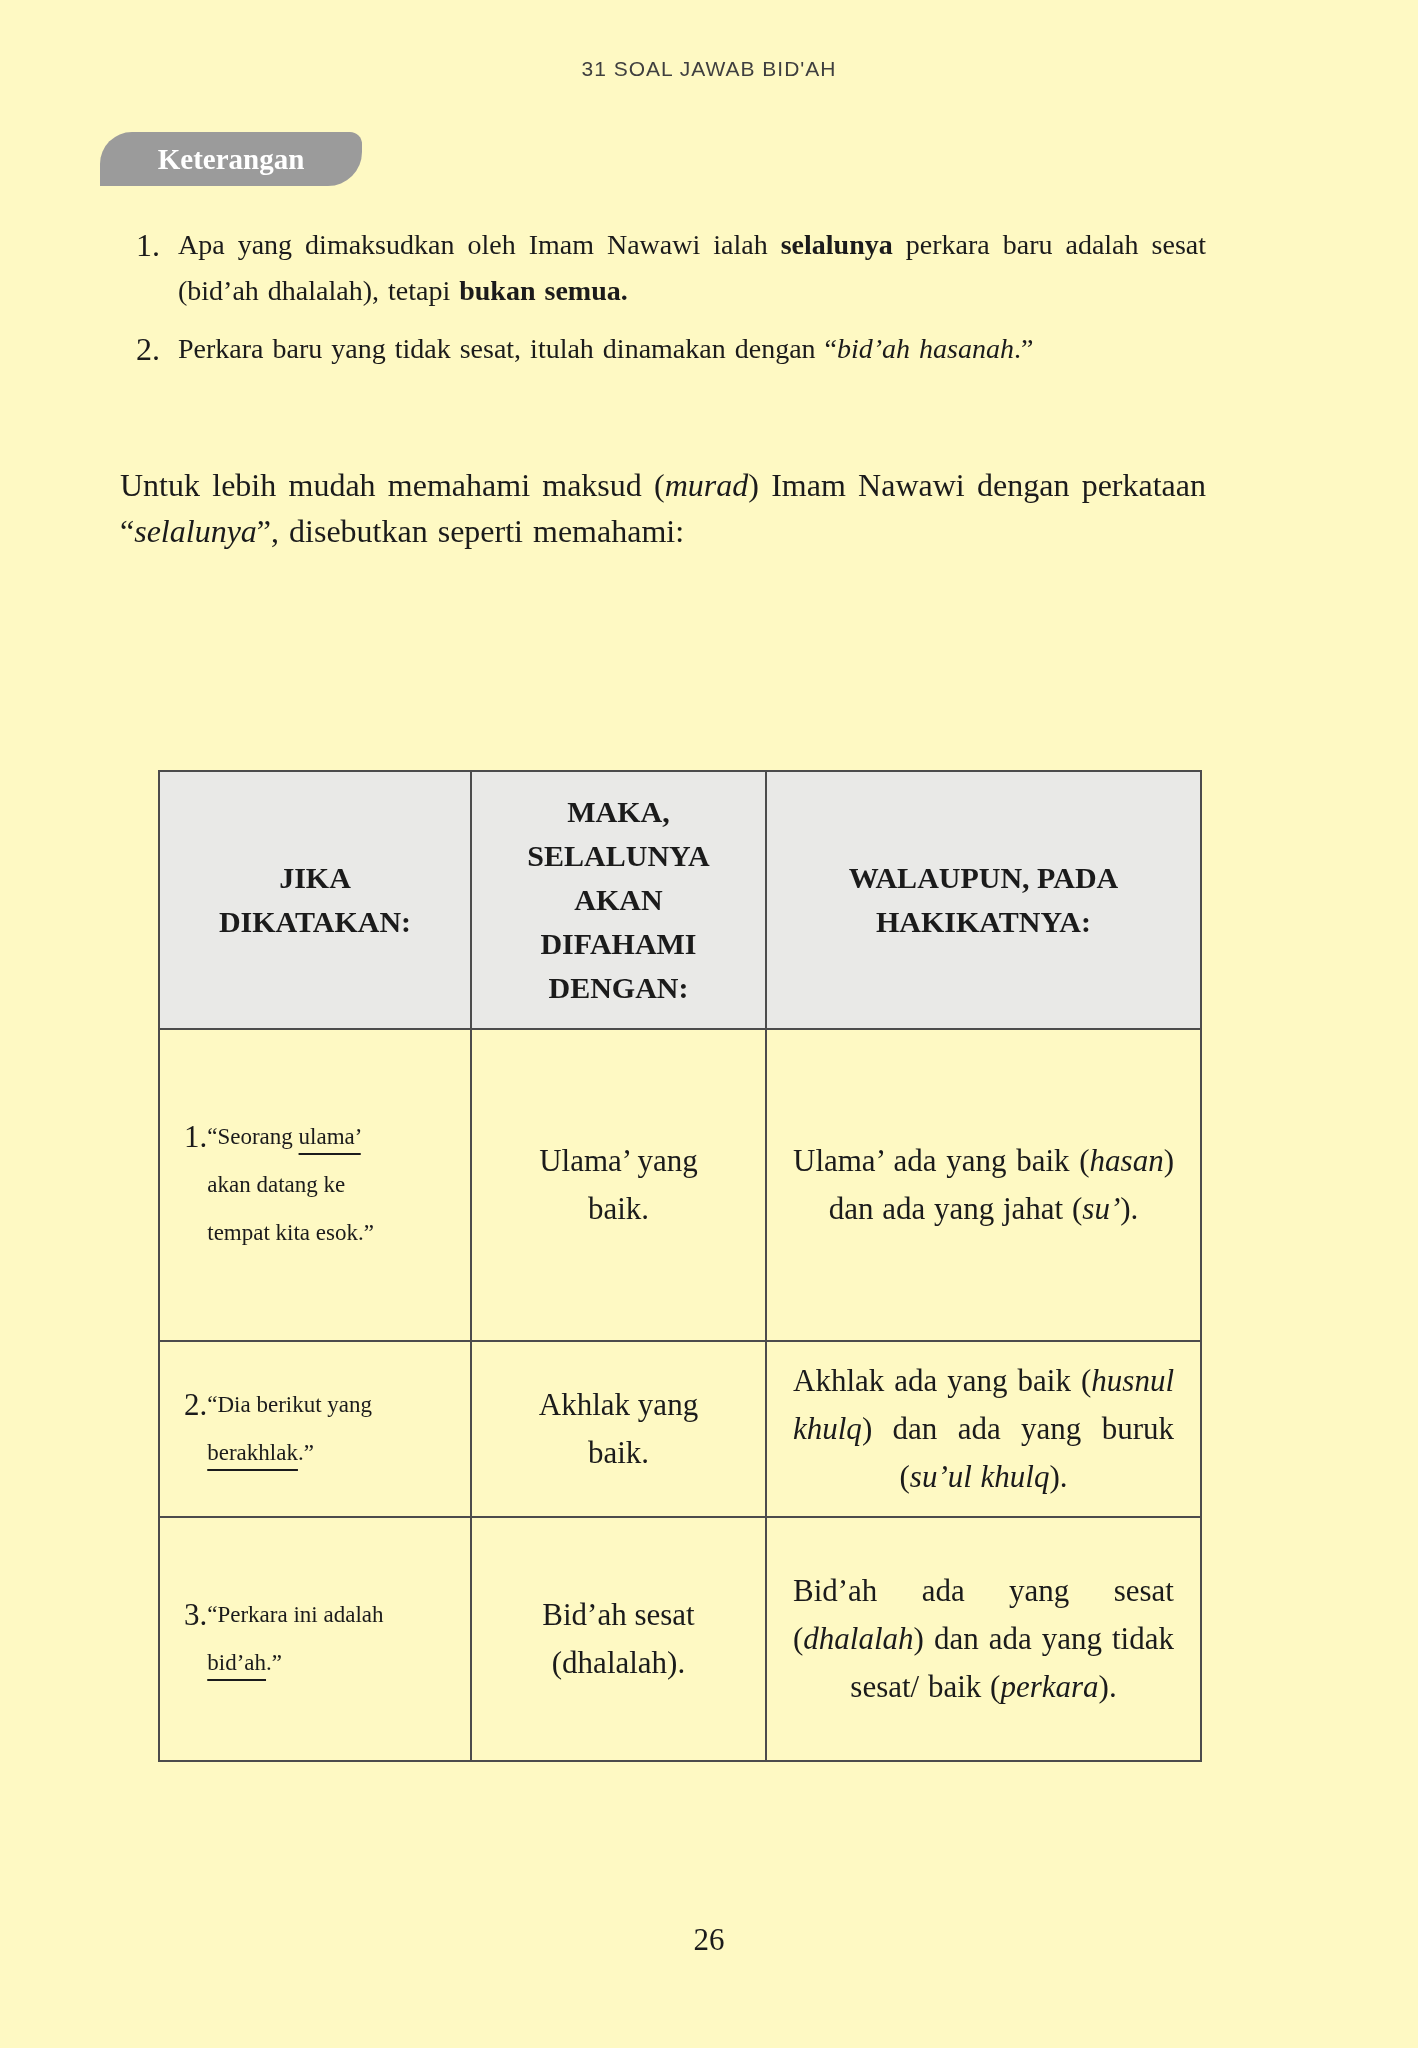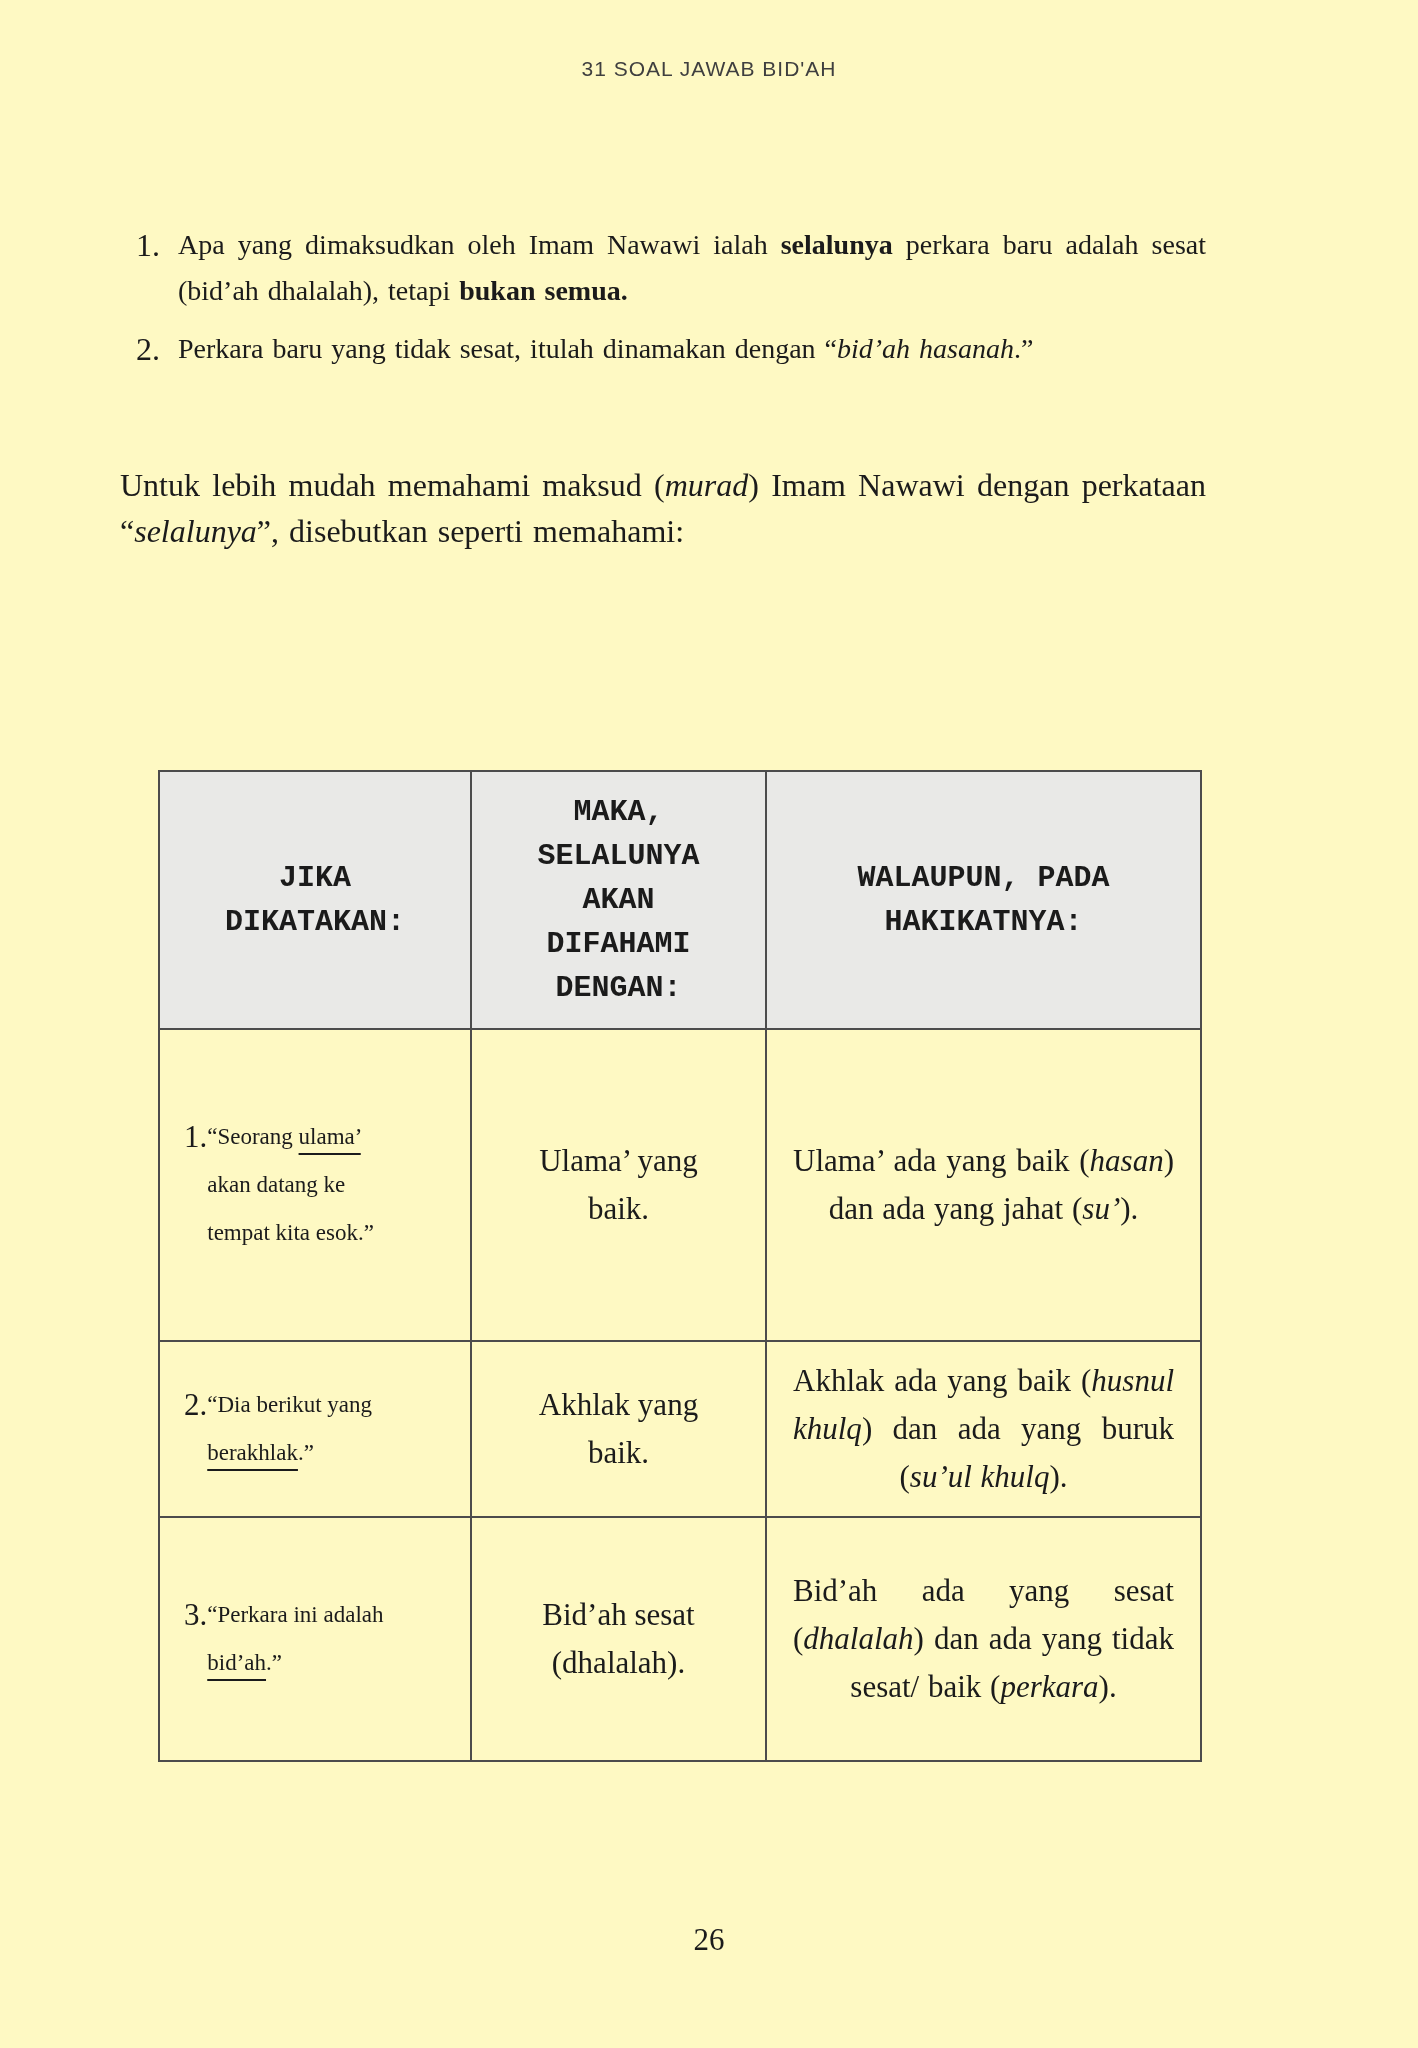--- a/index.html
+++ b/index.html
@@ -56,21 +56,21 @@
   col.c1{width:312px;}col.c2{width:295px;}col.c3{width:435px;}
   tr.hrow{height:258px;}
   tr.r1{height:312px;}
   tr.r2{height:176px;}
   tr.r3{height:244px;}
   th.hcell{
     background:#e9e9e7;
     font-weight:bold;font-size:30px;line-height:44px;
     text-align:center;padding:10px;
   }
-  th.hcell .hinner{margin:0 auto;font-family:Liberation Mono, monospace;}
+  th.hcell .hinner{margin:0 auto;}
   th.h1 .hinner{max-width:210px;}
   th.h2 .hinner{max-width:212px;}
   th.h3 .hinner{max-width:330px;}
   td.qcell{padding:14px 16px 14px 0;}
   .qwrap{display:flex;}
   .q-num{flex:0 0 44px;box-sizing:border-box;padding-left:24px;font-size:31px;line-height:48px;}
   .q-text{flex:1;max-width:196px;font-size:23px;line-height:48px;text-align:left;}
   td.mcell{text-align:center;font-size:31px;line-height:48px;padding:10px;border-radius:9px;}
   td.mcell .minner{max-width:196px;margin:0 auto;}
   td.rcell{font-size:31px;line-height:48px;padding:14px 26px;text-align:justify;text-align-last:center;word-spacing:1px;}
@@ -80,20 +80,23 @@
     text-align:center;font-size:31px;color:#1b1b1b;
   }
 </style>
 </head>
 <body>
 
 <div class="page">
 
   <div class="running-header">31 SOAL JAWAB BID'AH</div>
 
+  <div class="badge">
+    <span>Keterangan</span>
+  </div>
 
   <div class="content list" style="position:absolute;">
     <div class="list-item">
       <div class="li-num">1.</div>
       <div class="li-text"><span>Apa yang dimaksudkan oleh Imam Nawawi ialah </span><span class="b">selalunya</span><span> perkara baru adalah sesat (bid’ah dhalalah), tetapi </span><span class="b">bukan semua.</span></div>
     </div>
     <div class="list-item">
       <div class="li-num">2.</div>
       <div class="li-text"><span>Perkara baru yang tidak sesat, itulah dinamakan dengan “</span><span class="i">bid’ah hasanah</span><span>.”</span></div>
     </div>

